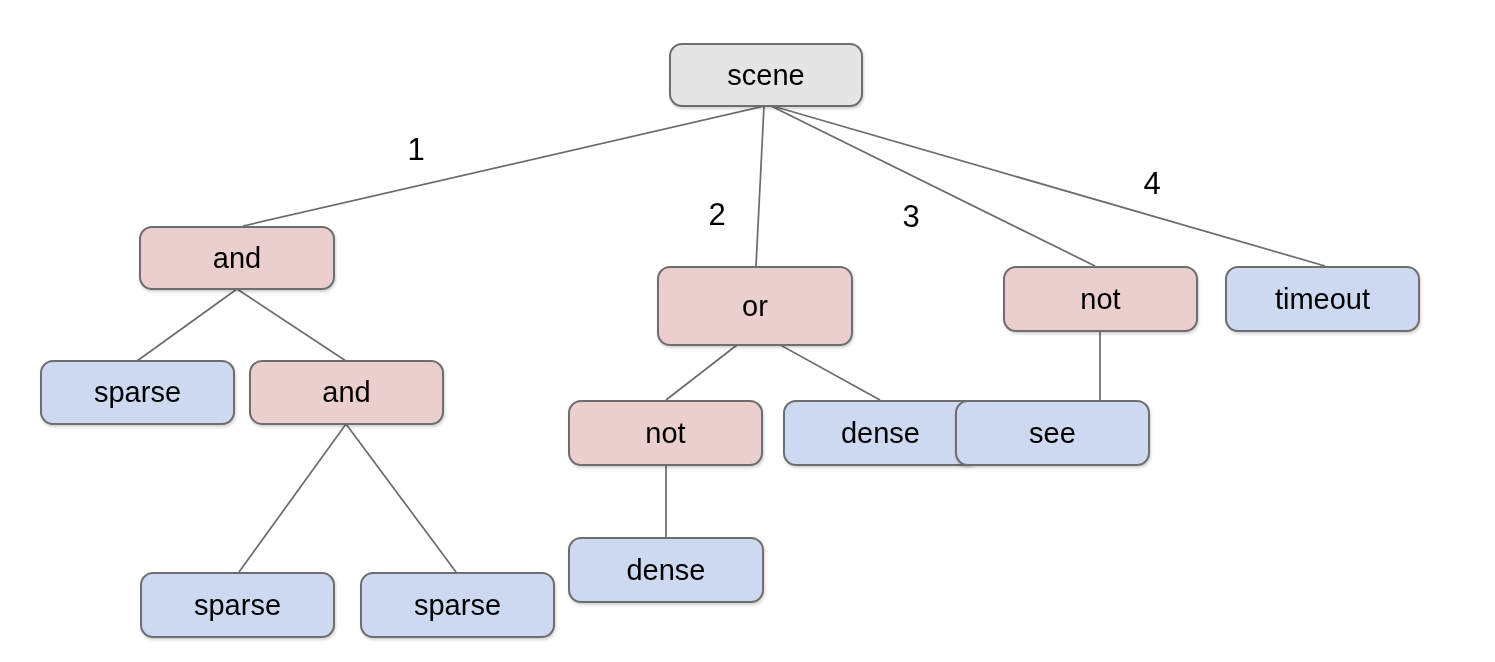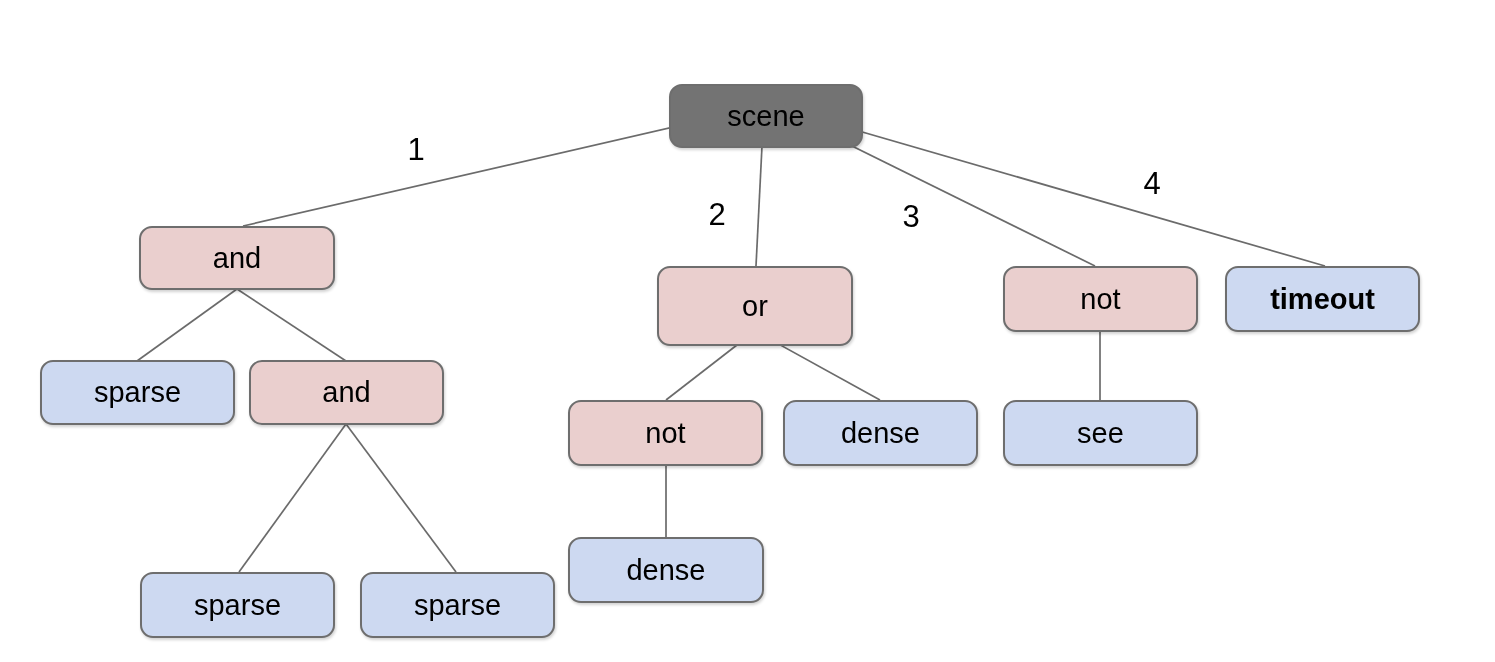--- a/index.html
+++ b/index.html
@@ -56,48 +56,48 @@
       <line x1="237" y1="289" x2="137" y2="361" stroke="#6b6b6b" stroke-width="1.7"></line>
       <line x1="237" y1="289" x2="346" y2="361" stroke="#6b6b6b" stroke-width="1.7"></line>
       <line x1="346" y1="424" x2="239" y2="572" stroke="#6b6b6b" stroke-width="1.7"></line>
       <line x1="346" y1="424" x2="456" y2="572" stroke="#6b6b6b" stroke-width="1.7"></line>
       <line x1="755" y1="331" x2="666" y2="400" stroke="#6b6b6b" stroke-width="1.7"></line>
       <line x1="755" y1="331" x2="880" y2="400" stroke="#6b6b6b" stroke-width="1.7"></line>
       <line x1="666" y1="465" x2="666" y2="537" stroke="#6b6b6b" stroke-width="1.7"></line>
       <line x1="1100" y1="331" x2="1100" y2="400" stroke="#6b6b6b" stroke-width="1.7"></line>
     </svg>
   <div id="node-layer">
-      <div class="node" style="left: 669px; top: 43px; width: 194px; height: 64px; background: #737373; border-color: rgb(110, 110, 110); color: rgb(0, 0, 0); margin-top: 41px;">
+      <div class="node" style="left: 669px; top: 43px; width: 194px; height: 64px; background: #e5e5e5; border-color: rgb(110, 110, 110); color: rgb(0, 0, 0);">
         <span>scene</span>
       </div>
       <div class="node" style="left: 139px; top: 226px; width: 196px; height: 64px; background: rgb(234, 207, 206); border-color: rgb(110, 110, 110); color: rgb(0, 0, 0);">
         <span>and</span>
       </div>
       <div class="node" style="left: 657px; top: 266px; width: 196px; height: 80px; background: rgb(234, 207, 206); border-color: rgb(110, 110, 110); color: rgb(0, 0, 0);">
         <span>or</span>
       </div>
       <div class="node" style="left: 1003px; top: 266px; width: 195px; height: 66px; background: rgb(234, 207, 206); border-color: rgb(110, 110, 110); color: rgb(0, 0, 0);">
         <span>not</span>
       </div>
-      <div class="node" style="left: 1225px; top: 266px; width: 195px; height: 66px; background: rgb(205, 217, 241); border-color: rgb(110, 110, 110); color: rgb(0, 0, 0); font-weight: bold;">
+      <div class="node" style="left: 1225px; top: 266px; width: 195px; height: 66px; background: rgb(205, 217, 241); border-color: rgb(110, 110, 110); color: rgb(0, 0, 0);">
         <span>timeout</span>
       </div>
       <div class="node" style="left: 40px; top: 360px; width: 195px; height: 65px; background: rgb(205, 217, 241); border-color: rgb(110, 110, 110); color: rgb(0, 0, 0);">
         <span>sparse</span>
       </div>
       <div class="node" style="left: 249px; top: 360px; width: 195px; height: 65px; background: rgb(234, 207, 206); border-color: rgb(110, 110, 110); color: rgb(0, 0, 0);">
         <span>and</span>
       </div>
       <div class="node" style="left: 568px; top: 400px; width: 195px; height: 66px; background: rgb(234, 207, 206); border-color: rgb(110, 110, 110); color: rgb(0, 0, 0);">
         <span>not</span>
       </div>
       <div class="node" style="left: 783px; top: 400px; width: 195px; height: 66px; background: rgb(205, 217, 241); border-color: rgb(110, 110, 110); color: rgb(0, 0, 0);">
         <span>dense</span>
       </div>
-      <div class="node" style="left: 1003px; top: 400px; width: 195px; height: 66px; background: rgb(205, 217, 241); border-color: rgb(110, 110, 110); color: rgb(0, 0, 0);">
+      <div class="node" style="left: 955px; top: 400px; width: 195px; height: 66px; background: rgb(205, 217, 241); border-color: rgb(110, 110, 110); color: rgb(0, 0, 0);">
         <span>see</span>
       </div>
       <div class="node" style="left: 568px; top: 537px; width: 196px; height: 66px; background: rgb(205, 217, 241); border-color: rgb(110, 110, 110); color: rgb(0, 0, 0);">
         <span>dense</span>
       </div>
       <div class="node" style="left: 140px; top: 572px; width: 195px; height: 66px; background: rgb(205, 217, 241); border-color: rgb(110, 110, 110); color: rgb(0, 0, 0);">
         <span>sparse</span>
       </div>
       <div class="node" style="left: 360px; top: 572px; width: 195px; height: 66px; background: rgb(205, 217, 241); border-color: rgb(110, 110, 110); color: rgb(0, 0, 0);">
         <span>sparse</span>

